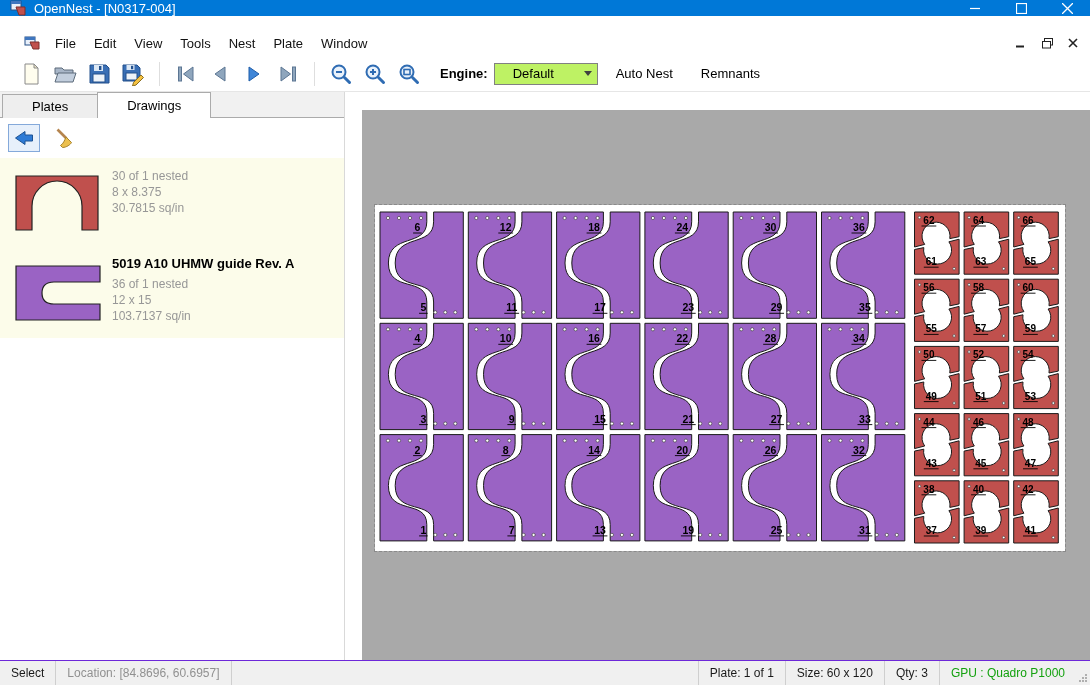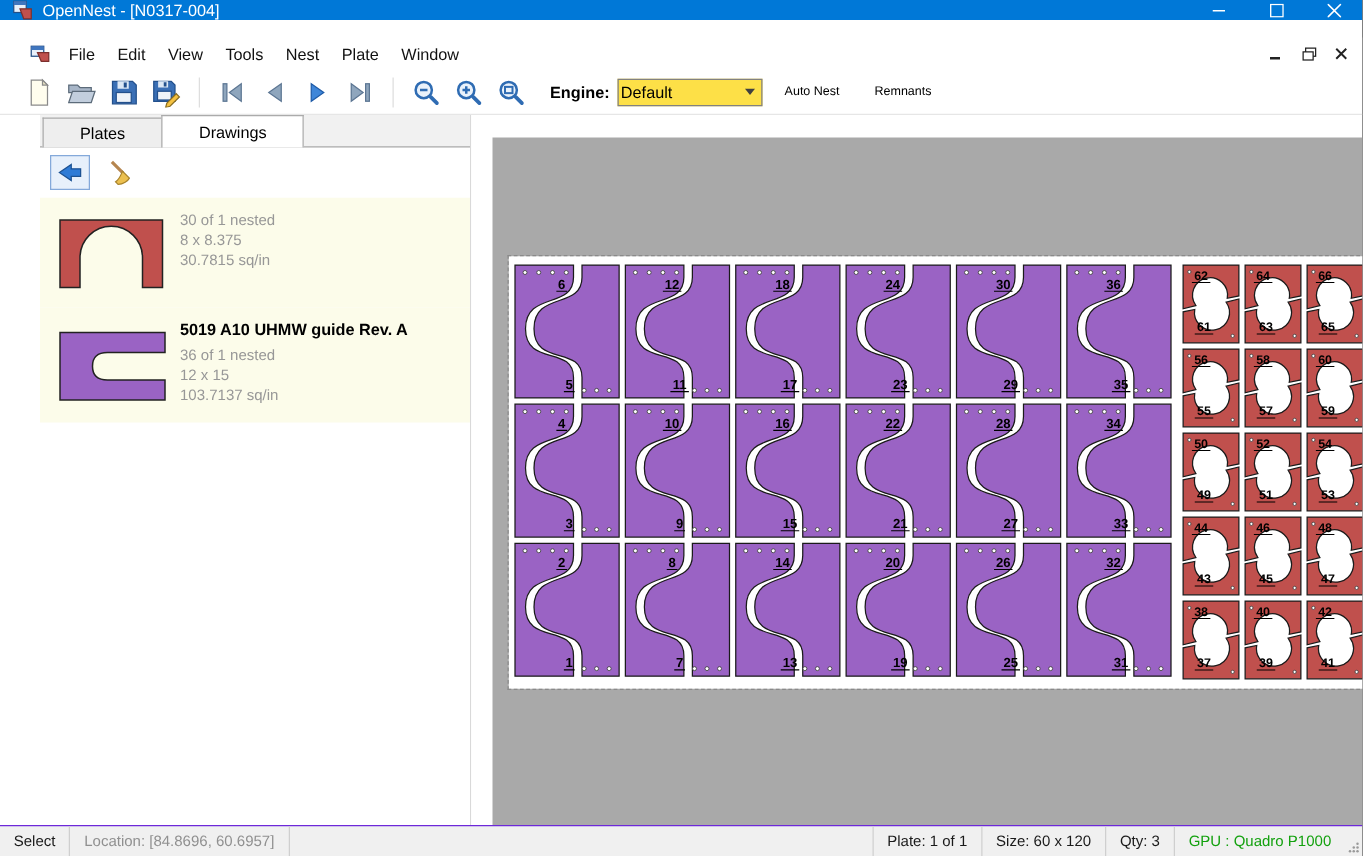--- a/index.html
+++ b/index.html
@@ -23,27 +23,27 @@
   .menu-item{padding:4px 9px;}
   .mdi-controls{margin-left:auto;display:flex;align-items:center;padding-right:8px;gap:8px;}
   .mdi-btn{width:18px;height:16px;display:flex;align-items:center;justify-content:center;}
 
   
   .toolbar{position:absolute;top:56px;left:0;right:0;height:36px;background:#fff;display:flex;align-items:center;padding-left:14px;border-bottom:1px solid #e6e6e6;}
   .tool-btn{width:34px;height:30px;display:flex;align-items:center;justify-content:center;flex:none;}
   .tool-btn svg{display:block;}
   .tb-sep{width:1px;height:24px;background:#dedede;margin:0 9px;flex:none;}
   .engine-label{font-weight:bold;margin:0 6px 0 14px;font-size:13px;}
-  .engine-combo{width:116px;height:22px;border:1px solid #818181;background:#fde047;display:flex;align-items:center;font-size:13px;padding-left:2px;}
+  .engine-combo{width:104px;height:22px;border:1px solid #818181;background:#bef264;display:flex;align-items:center;font-size:13px;padding-left:18px;}
   .combo-arrow{margin-left:auto;width:17px;height:100%;display:flex;align-items:center;justify-content:center;}
   .tri-down{width:0;height:0;border-left:4px solid transparent;border-right:4px solid transparent;border-top:5px solid #404040;}
-  .flat-btn{font-size:10px;padding:5px 10px;margin-left:8px;}
+  .flat-btn{font-size:13px;padding:5px 10px;margin-left:8px;}
 
   
-  .content{position:absolute;top:92px;left:0;right:0;bottom:25px;display:flex;padding-left:32px;}
+  .content{position:absolute;top:92px;left:0;right:0;bottom:25px;display:flex;}
   .left-panel{width:345px;flex:none;background:#fff;border-right:1px solid #d9d9d9;display:flex;flex-direction:column;}
   .tabstrip{height:26px;background:#f1f1f1;display:flex;align-items:flex-end;padding-left:2px;position:relative;flex:none;}
   .tabstrip::after{content:"";position:absolute;left:0;right:0;bottom:0;height:1px;background:#ababab;}
   .tab{height:24px;display:flex;align-items:center;padding:0 29px;font-size:13px;border:1px solid #ababab;border-bottom:none;background:#eeeeee;margin-right:-1px;position:relative;z-index:1;}
   .tab.active{height:26px;background:#fff;z-index:2;}
   .panel-toolbar{height:40px;display:flex;align-items:center;gap:10px;padding:0 8px;flex:none;}
   .icon-btn{width:32px;height:28px;display:flex;align-items:center;justify-content:center;}
   .icon-btn.bordered{border:1px solid #84a9da;background:#e7f0fb;}
   .drawings-list{flex:1;background:#fff;overflow:hidden;}
   .drawing-item{display:flex;background:var(--list_bg);padding:8px 6px 12px 12px;}

